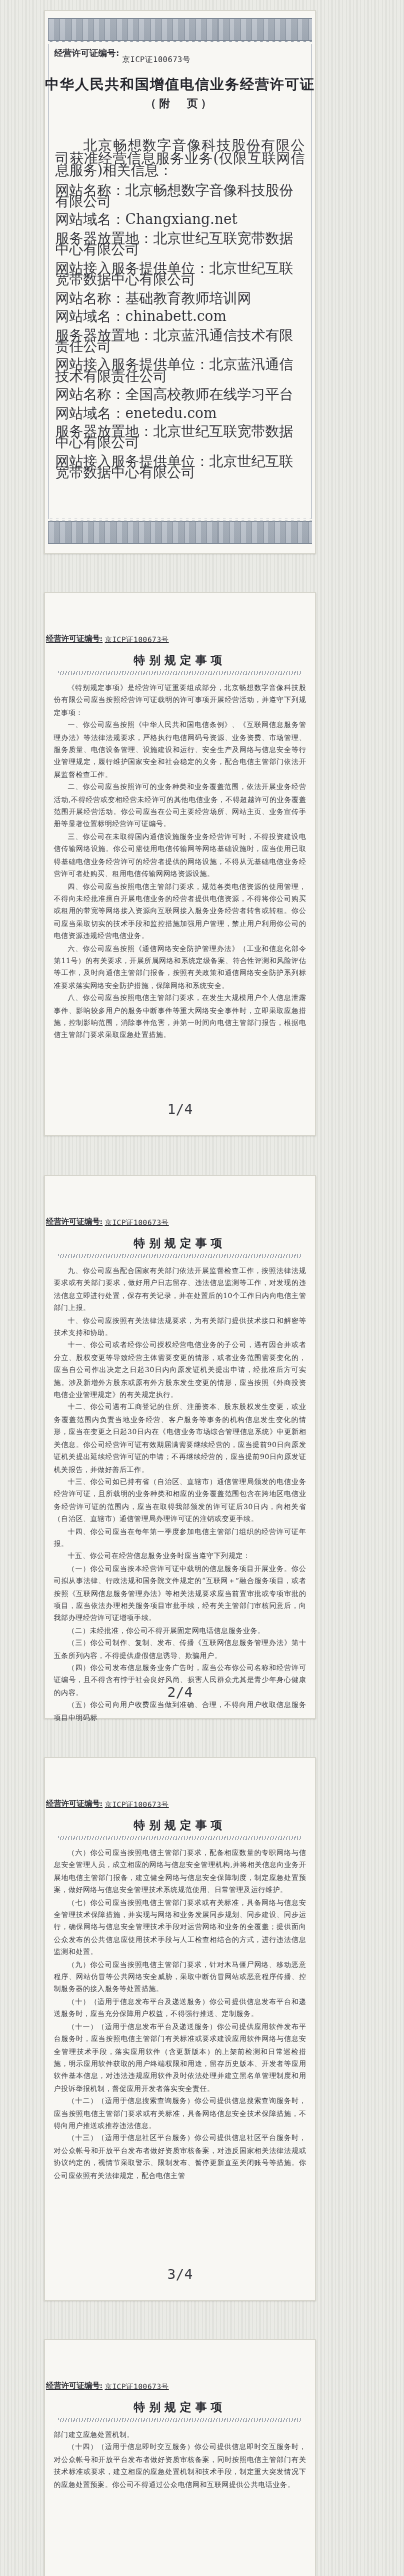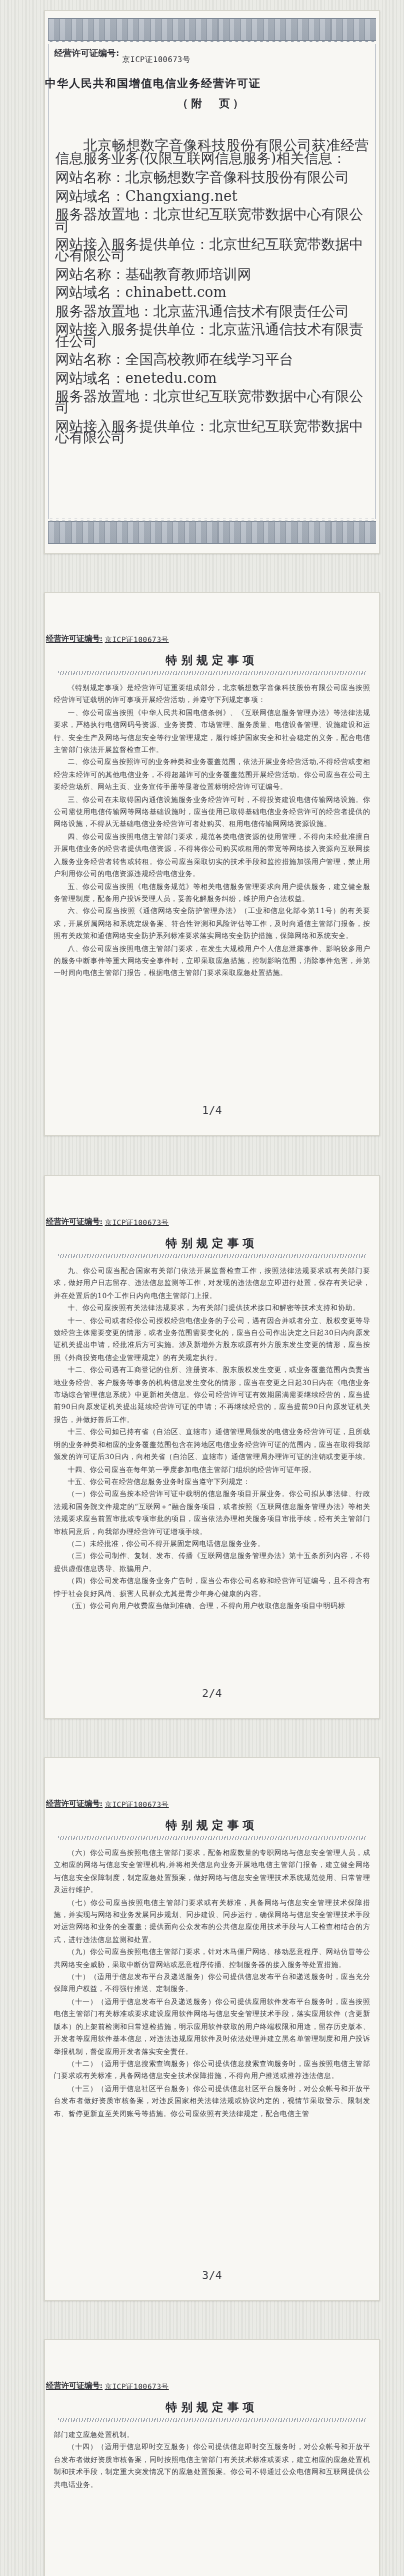--- a/index.html
+++ b/index.html
@@ -4,21 +4,21 @@
 <style>
   html,body{margin:0;padding:0;}
   body{
     width:405px;height:2873px;position:relative;
     background:#e9eae5;
     background-image:repeating-linear-gradient(90deg, rgba(210,212,206,.35) 0 1.5px, rgba(236,237,232,.35) 1.5px 3.6px);
     font-family:"DejaVu Serif","Liberation Serif",serif;
     color:#33343b;
   }
   .page{
-    position:absolute;left:44px;width:336px;height:544px;
+    position:absolute;left:44px;width:272px;height:544px;
     background:#f8f7f3;border:0.5px solid #d6d5cc;box-sizing:border-box;
     box-shadow:0 0.5px 1.5px rgba(90,90,85,.25);
   }
   
   .band{position:absolute;left:2.6px;right:2.6px;height:20.6px;
     background:
       repeating-linear-gradient(90deg, rgba(124,134,147,.50) 0 1px, rgba(198,204,212,.55) 1px 5.7px, rgba(154,163,174,.55) 5.7px 11.3px),
       linear-gradient(#b7bec7,#a4acb7);
     border-top:1px solid #7f markers;
     border-top:1px solid #7f8996;border-bottom:1px solid #7f8996;}
@@ -26,41 +26,41 @@
     background-image:radial-gradient(circle at 3.1px 0px,#99a2ad 0 1px,rgba(0,0,0,0) 1.3px);
     background-size:6.2px 2.6px;background-repeat:repeat-x;}
   .band.bottom::after{bottom:auto;top:-3.6px;transform:scaleY(-1);}
   .band.top{top:7.2px;}
   .band.bottom{bottom:9.3px;}
   .vline{position:absolute;top:33px;bottom:34px;width:1px;background:#c3c8cf;}
   .vline.l{left:3.1px;} .vline.r{right:3.1px;}
   .p1-head{position:absolute;top:37px;left:9.3px;font-size:8.8px;font-weight:bold;color:#2e2f36;}
   .p1-head .num{font-weight:normal;font-size:7.7px;position:relative;top:5.7px;left:3.1px;
     font-family:"DejaVu Sans Mono","Liberation Mono",monospace;letter-spacing:0.3px;}
-  .p1-title{position:absolute;top:65px;left:0;right:0;
-    font-size:11px;font-weight:bold;letter-spacing:1px;color:#26272e;}
+  .p1-title{position:absolute;top:65px;left:0;right:0;text-align:center;
+    font-size:14px;font-weight:bold;letter-spacing:1px;color:#26272e;}
   .p1-sub{position:absolute;top:86px;left:0;right:0;text-align:center;
     font-size:10.8px;font-weight:bold;letter-spacing:3.1px;color:#26272e;}
   .p1-body{position:absolute;top:128px;left:10.3px;right:10.3px;font-size:14px;line-height:12.4px;}
   .p1-intro{text-indent:2em;margin:0 0 8.2px 0;text-align:justify;}
   .entry{margin:0 0 7.2px 0;line-height:11.3px;}
   
   .sp-head{position:absolute;top:41px;left:1px;font-size:7.7px;font-weight:bold;color:#2e2f36;text-decoration:underline;}
   .sp-head .num{font-weight:normal;font-size:7.2px;position:relative;top:1px;left:2.1px;
     font-family:"DejaVu Sans Mono","Liberation Mono",monospace;letter-spacing:0.3px;}
   .sp-title{position:absolute;top:60px;left:0;right:0;text-align:center;
     font-size:11.3px;font-weight:bold;letter-spacing:4.1px;color:#26272e;}
   .sep{position:absolute;top:78px;left:13.4px;right:13.4px;height:3.6px;
     background:repeating-linear-gradient(105deg,#a4aab3 0 1px,rgba(0,0,0,0) 1px 2.6px);}
   .sp-body{position:absolute;top:89px;left:8.8px;right:8.8px;
     font-size:7px;line-height:12.4px;letter-spacing:0.3px;text-align:justify;color:#34353c;}
   .sp-body p{margin:0;text-indent:2em;}
   .sp-body p.cont{text-indent:0;}
   .pageno{position:absolute;bottom:18.5px;left:0;right:0;text-align:center;
-    font-size:11px;color:#3a3b42;font-family:"DejaVu Sans Mono","Liberation Mono",monospace;}
+    font-size:14px;color:#3a3b42;font-family:"DejaVu Sans Mono","Liberation Mono",monospace;}
 </style>
 </head>
 <body>
 
 <div class="page" style="top:10.3px;">
   <div class="band top"></div>
   <div class="band bottom"></div>
   <div class="vline l"></div>
   <div class="vline r"></div>
 
@@ -92,21 +92,20 @@
     <span>经营许可证编号:</span><span class="num">京ICP证100673号</span>
   </div>
   <div class="sp-title">特别规定事项</div>
   <div class="sep"></div>
   <div class="sp-body">
     <p>《特别规定事项》是经营许可证重要组成部分，北京畅想数字音像科技股份有限公司应当按照经营许可证载明的许可事项开展经营活动，并遵守下列规定事项：</p>
     <p>一、你公司应当按照《中华人民共和国电信条例》、《互联网信息服务管理办法》等法律法规要求，严格执行电信网码号资源、业务资费、市场管理、服务质量、电信设备管理、设施建设和运行、安全生产及网络与信息安全等行业管理规定，履行维护国家安全和社会稳定的义务，配合电信主管部门依法开展监督检查工作。</p>
     <p>二、你公司应当按照许可的业务种类和业务覆盖范围，依法开展业务经营活动,不得经营或变相经营未经许可的其他电信业务，不得超越许可的业务覆盖范围开展经营活动。你公司应当在公司主要经营场所、网站主页、业务宣传手册等显著位置标明经营许可证编号。</p>
     <p>三、你公司在未取得国内通信设施服务业务经营许可时，不得投资建设电信传输网络设施。你公司需使用电信传输网等网络基础设施时，应当使用已取得基础电信业务经营许可的经营者提供的网络设施，不得从无基础电信业务经营许可者处购买、租用电信传输网网络资源设施。</p>
     <p>四、你公司应当按照电信主管部门要求，规范各类电信资源的使用管理，不得向未经批准擅自开展电信业务的经营者提供电信资源，不得将你公司购买或租用的带宽等网络接入资源向互联网接入服务业务经营者转售或转租。你公司应当采取切实的技术手段和监控措施加强用户管理，禁止用户利用你公司的电信资源违规经营电信业务。</p>
-    <p>五、你公司应当按照《电信服务规范》等相关电信服务管理要求向用户提供服务，建立健全服务管理制度，配备用户投诉受理人员，妥善化解服务纠纷，维护用户合法权益。</p>
     <p>六、你公司应当按照《通信网络安全防护管理办法》（工业和信息化部令第11号）的有关要求，开展所属网络和系统定级备案、符合性评测和风险评估等工作，及时向通信主管部门报备，按照有关政策和通信网络安全防护系列标准要求落实网络安全防护措施，保障网络和系统安全。</p>
     <p>八、你公司应当按照电信主管部门要求，在发生大规模用户个人信息泄露事件、影响较多用户的服务中断事件等重大网络安全事件时，立即采取应急措施，控制影响范围，消除事件危害，并第一时间向电信主管部门报告，根据电信主管部门要求采取应急处置措施。</p>
   </div>
   <div class="pageno">1/4</div>
 </div>
 
 <div class="page" style="top:1175px;">
   <div class="sp-head">
     <span>经营许可证编号:</span><span class="num">京ICP证100673号</span>
   </div>

